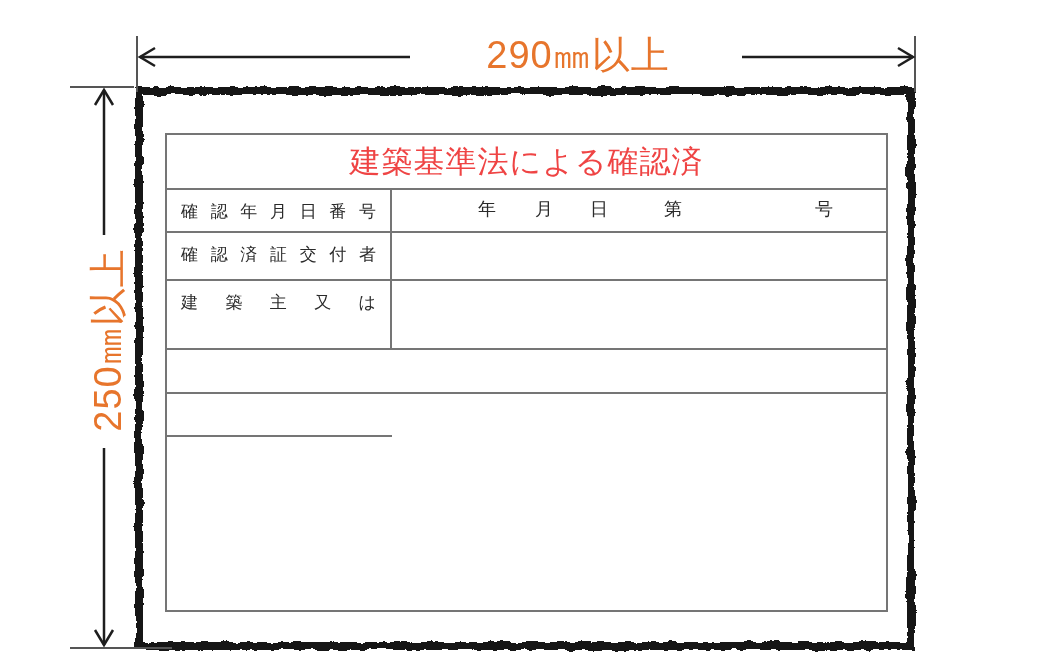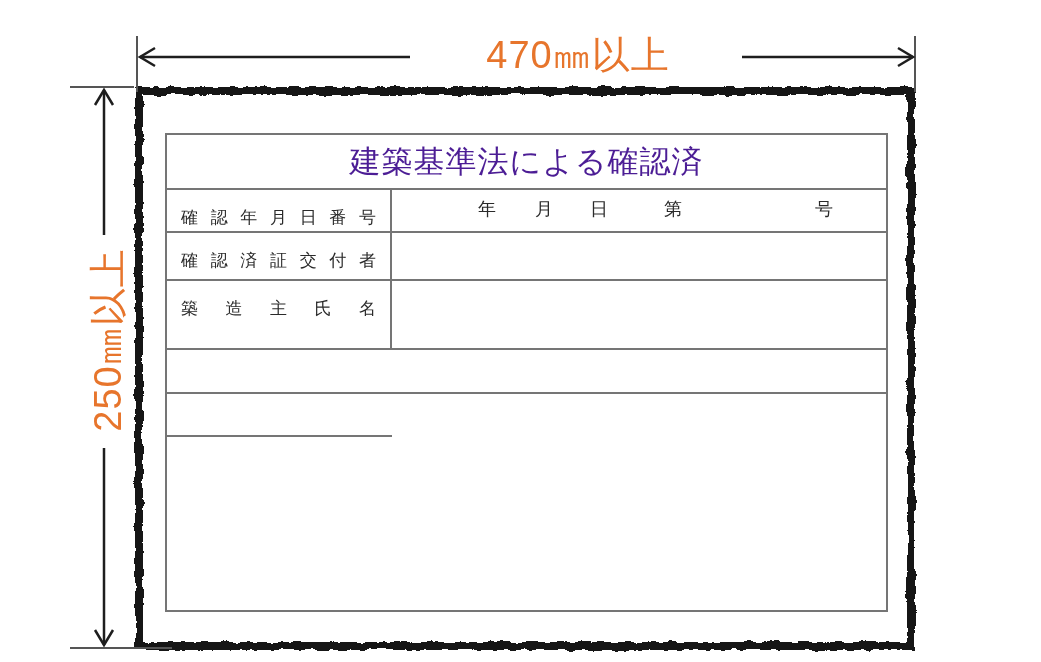--- a/index.html
+++ b/index.html
@@ -44,28 +44,28 @@
     grid-template-columns:225px 1fr;
     grid-template-rows:53px 43px 48px 69px 44px 43px 48px 50px 1fr;
     background:#fff;
     color:#2a2a2a;
   }
   .cell{box-sizing:border-box;border-top:2px solid #757575;}
   .cell.no-top{border-top:none;}
   .title-cell{
     grid-column:1 / 3;
     display:flex;align-items:center;justify-content:center;
-    font-size:31px;letter-spacing:1px;color:#4c1d95;
+    font-size:31px;letter-spacing:1px;color:#ef4444;
     font-family:"Liberation Sans", sans-serif;
   }
   .label-cell{
     border-right:2px solid #757575;
     font-family:"Liberation Serif", serif;
     font-size:17px;
-    padding:13px 14px 0 14px;
+    padding:7px 14px 0 14px;
     line-height:30px;
   }
   .label-line{
     text-align:justify;
     text-align-last:justify;
     text-justify:inter-character;
   }
   .value-cell{
     font-family:"Liberation Serif", serif;
     font-size:18px;
@@ -113,21 +113,21 @@
     </g>
 
     <g stroke="#1e1e1e" stroke-width="2.5" fill="none">
       <line x1="104" y1="90" x2="104" y2="235"></line>
       <line x1="104" y1="448" x2="104" y2="645"></line>
       <polyline points="95,105 104,90 113,105"></polyline>
       <polyline points="95,630 104,645 113,630"></polyline>
     </g>
   </svg>
 
-  <div class="dim-label top" style="--accent:#e7752c">470㎜以上</div>
+  <div class="dim-label top" style="--accent:#e7752c">290㎜以上</div>
 
   <div class="dim-label left" style="--accent:#e7752c">250㎜以上</div>
 
   <div class="sign-table">
 
     <div class="cell no-top title-cell">建築基準法による確認済</div>
 
     <div class="cell label-cell">
       <div class="label-line">確認年月日番号</div>
     </div>
@@ -140,21 +140,21 @@
         <span>号</span>
       </div>
     </div>
 
     <div class="cell label-cell">
       <div class="label-line">確認済証交付者</div>
     </div>
     <div class="cell value-cell"></div>
 
     <div class="cell label-cell">
-      <div class="label-line">築造主氏名</div>
+      <div class="label-line">建築主又は</div>
     </div>
     <div class="cell value-cell"></div>
 
     <div class="cell value-cell"></div>
 
     <div class="cell value-cell"></div>
 
     <div class="cell value-cell"></div>
 
     <div class="cell value-cell"></div>

